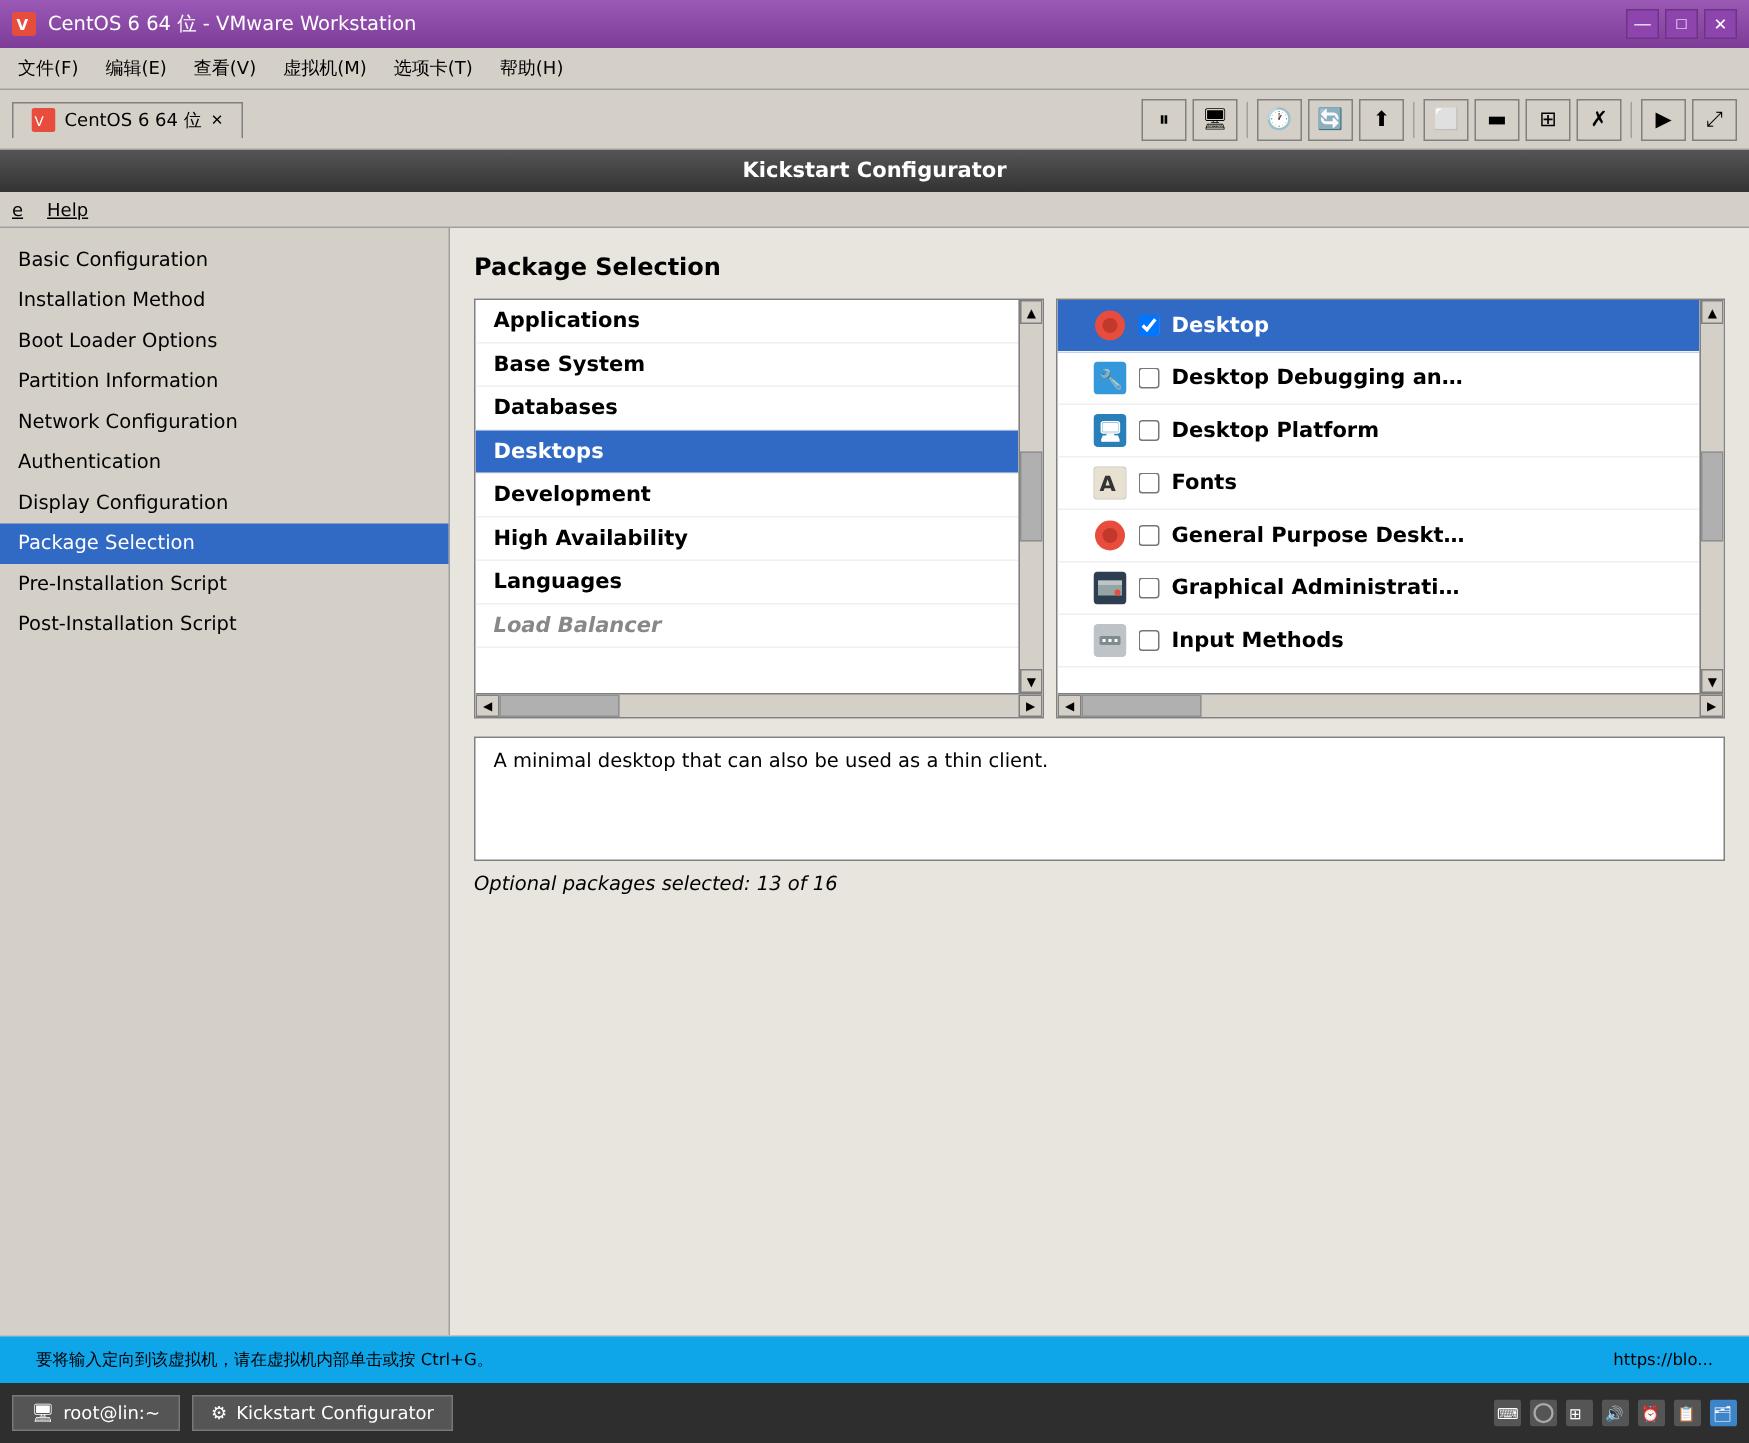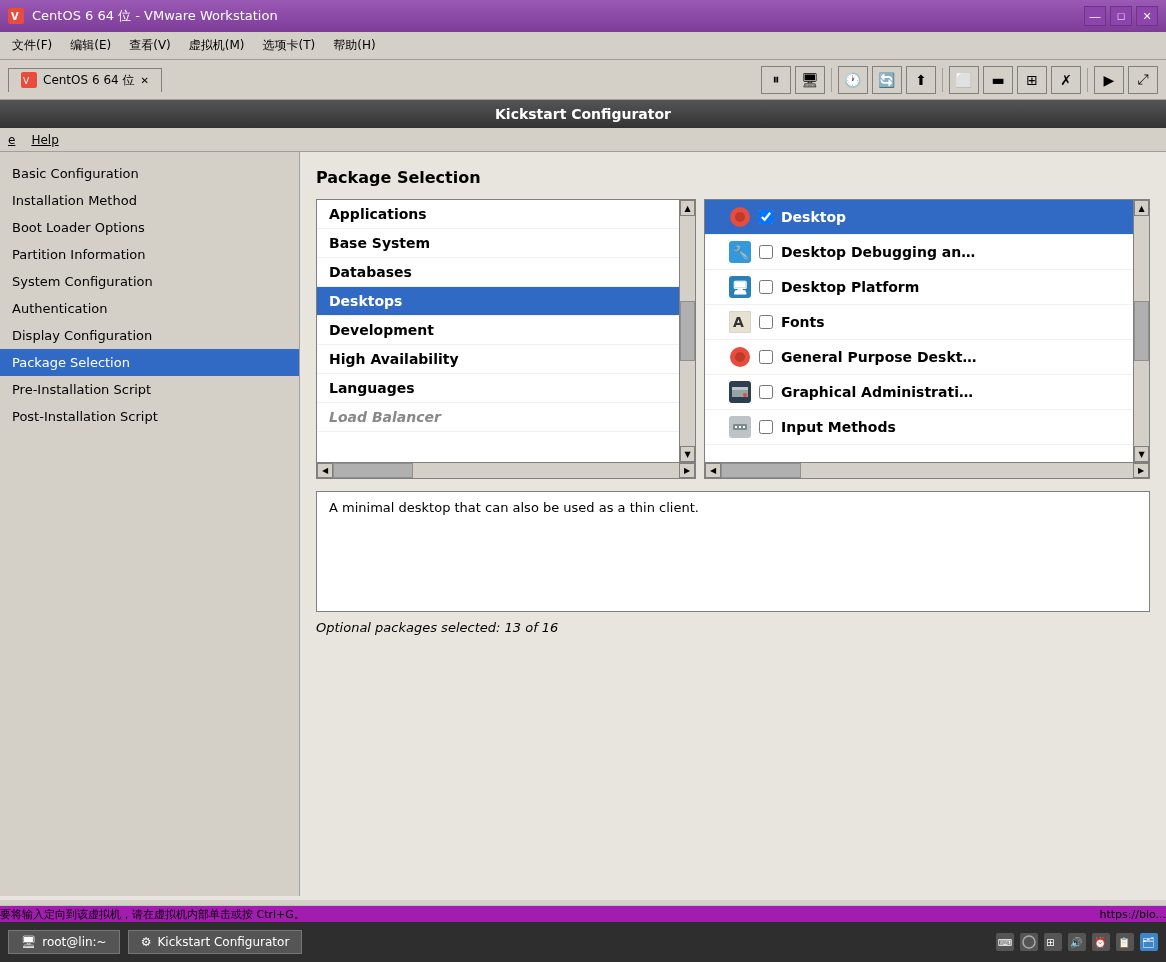--- a/index.html
+++ b/index.html
@@ -167,21 +167,21 @@
     .pkg-detail-item .item-icon { width: 22px; height: 22px; flex-shrink: 0; }
     .pkg-detail-item .item-checkbox { width: 14px; height: 14px; flex-shrink: 0; }
 
     
     .desc-area {
       margin-top: 12px;
       border: 1px solid #808080;
       background: white;
       padding: 8px 12px;
       font-size: 13px;
-      height: 121px;
+      height: 83px;
       overflow-y: auto;
     }
     .optional-btn {
       margin-top: 8px;
       float: right;
       padding: 4px 16px;
       font-size: 13px;
       background: #d4d0c8;
       border: 1px solid #808080;
       cursor: pointer;
@@ -211,27 +211,27 @@
       align-items: center;
       gap: 6px;
     }
 
     
     .hint-bar {
       position: absolute;
       bottom: 40px;
       left: 0;
       right: 0;
-      height: 17px;
-      background: #a21caf;
+      height: 32px;
+      background: #0ea5e9;
       border-top: 1px solid #c0c0c0;
       display: flex;
       align-items: center;
       justify-content: space-between;
-      padding: 0 0;
+      padding: 0 24px;
       font-size: 11px;
     }
 
     
     .list-with-scroll {
       display: flex;
       flex: 1;
       overflow: hidden;
     }
 
@@ -385,21 +385,21 @@
     <span class="app-menu-item">Help</span>
   </div>
 
   <div class="main-content">
 
     <div class="sidebar">
       <div class="sidebar-item">Basic Configuration</div>
       <div class="sidebar-item">Installation Method</div>
       <div class="sidebar-item">Boot Loader Options</div>
       <div class="sidebar-item">Partition Information</div>
-      <div class="sidebar-item">System Configuration</div>
+      <div class="sidebar-item">Network Configuration</div>
       <div class="sidebar-item">Authentication</div>
       <div class="sidebar-item">Display Configuration</div>
       <div class="sidebar-item active">Package Selection</div>
       <div class="sidebar-item">Pre-Installation Script</div>
       <div class="sidebar-item">Post-Installation Script</div>
     </div>
 
     <div class="right-panel">
       <div class="panel-title">Package Selection</div>
 

